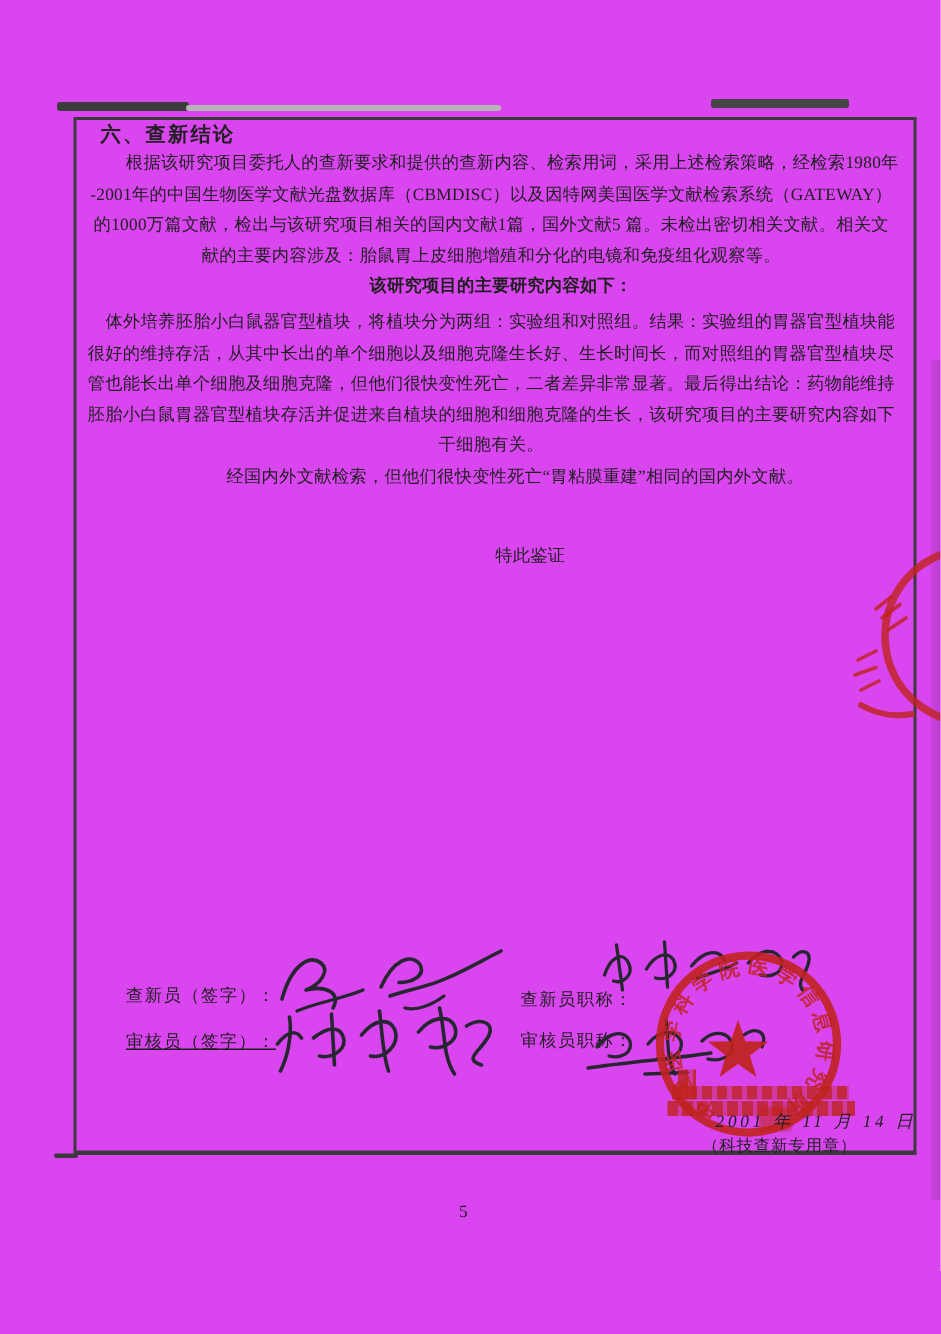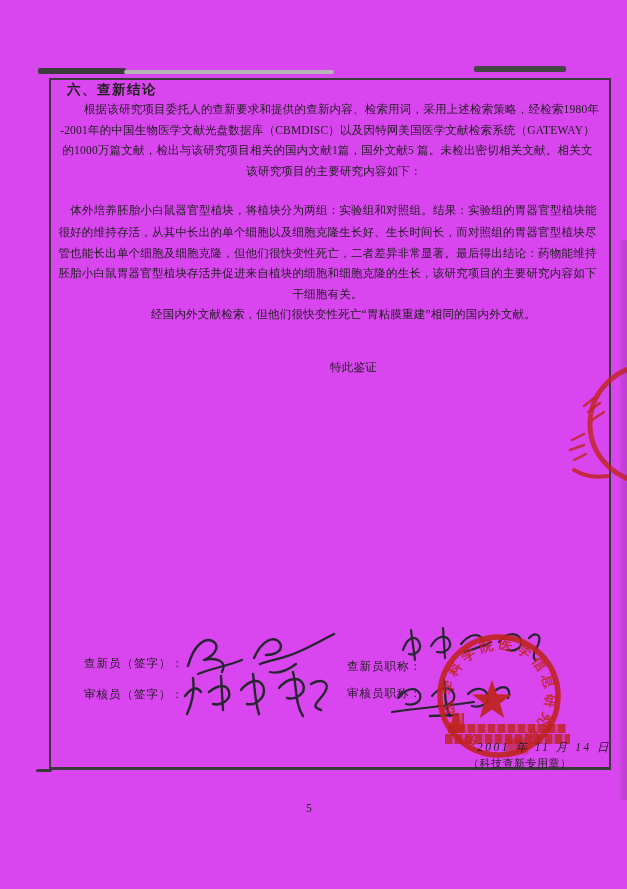--- a/index.html
+++ b/index.html
@@ -54,32 +54,33 @@
   <div class="smear" style="left:36px;top:769px;width:16px;height:3px;background:#3a3a3a;"></div>
 
   <div class="doc-box"></div>
 
   <div class="heading">六、查新结论</div>
 
   <div class="content-lines">
       <div class="body-line" style="padding-left: 28px;">根据该研究项目委托人的查新要求和提供的查新内容、检索用词，采用上述检索策略，经检索1980年</div>
       <div class="body-line">-2001年的中国生物医学文献光盘数据库（CBMDISC）以及因特网美国医学文献检索系统（GATEWAY）</div>
       <div class="body-line">的1000万篇文献，检出与该研究项目相关的国内文献1篇，国外文献5 篇。未检出密切相关文献。相关文</div>
-      <div class="body-line" style="padding-left: 13px;">该研究项目的主要研究内容如下：</div>
-      <div class="body-line" style="padding-left: 12px; margin-top: 20px; font-family: Liberation Mono, monospace;">体外培养胚胎小白鼠器官型植块，将植块分为两组：实验组和对照组。结果：实验组的胃器官型植块能</div>
+      <div class="body-line">献的主要内容涉及：胎鼠胃上皮细胞增殖和分化的电镜和免疫组化观察等。</div>
+      <div class="body-line" style="padding-left: 13px; font-weight: bold;">该研究项目的主要研究内容如下：</div>
+      <div class="body-line" style="padding-left: 12px; margin-top: 3px;">体外培养胚胎小白鼠器官型植块，将植块分为两组：实验组和对照组。结果：实验组的胃器官型植块能</div>
       <div class="body-line">很好的维持存活，从其中长出的单个细胞以及细胞克隆生长好、生长时间长，而对照组的胃器官型植块尽</div>
       <div class="body-line">管也能长出单个细胞及细胞克隆，但他们很快变性死亡，二者差异非常显著。最后得出结论：药物能维持</div>
       <div class="body-line">胚胎小白鼠胃器官型植块存活并促进来自植块的细胞和细胞克隆的生长，该研究项目的主要研究内容如下</div>
       <div class="body-line">干细胞有关。</div>
       <div class="body-line" style="padding-left: 32px;">经国内外文献检索，但他们很快变性死亡“胃粘膜重建”相同的国内外文献。</div>
       <div class="body-line" style="padding-left: 52px; margin-top: 32px;">特此鉴证</div>
     </div>
 
   <div class="sig-label" style="left:84px;top:656px;text-align:right;">查新员（签字）：</div>
-  <div class="sig-label" style="left:84px;top:687px;">审核员（签字）：</div>
+  <div class="sig-label" style="left:84px;top:687px;text-decoration:underline;">审核员（签字）：</div>
   <div class="sig-label" style="left:347px;top:659px;">查新员职称：</div>
   <div class="sig-label" style="left:347px;top:686px;">审核员职称：</div>
 
   <svg class="hw" style="left:170px;top:626px;" width="175" height="62" viewBox="0 0 175 62">
     <path stroke-width="2.4" d="M18,40 C24,18 36,10 44,16 C50,21 44,30 34,34 C46,31 58,35 52,46"></path>
     <path stroke-width="2.2" d="M28,48 C42,42 58,40 72,34"></path>
     <path stroke-width="2.4" d="M84,32 C92,14 104,9 110,17 C114,25 104,29 96,29"></path>
     <path stroke-width="2.4" d="M90,38 C100,34 116,32 128,26 C140,21 152,14 164,8"></path>
     <path stroke-width="2.2" d="M100,46 C108,48 118,44 126,38"></path>
   </svg>

